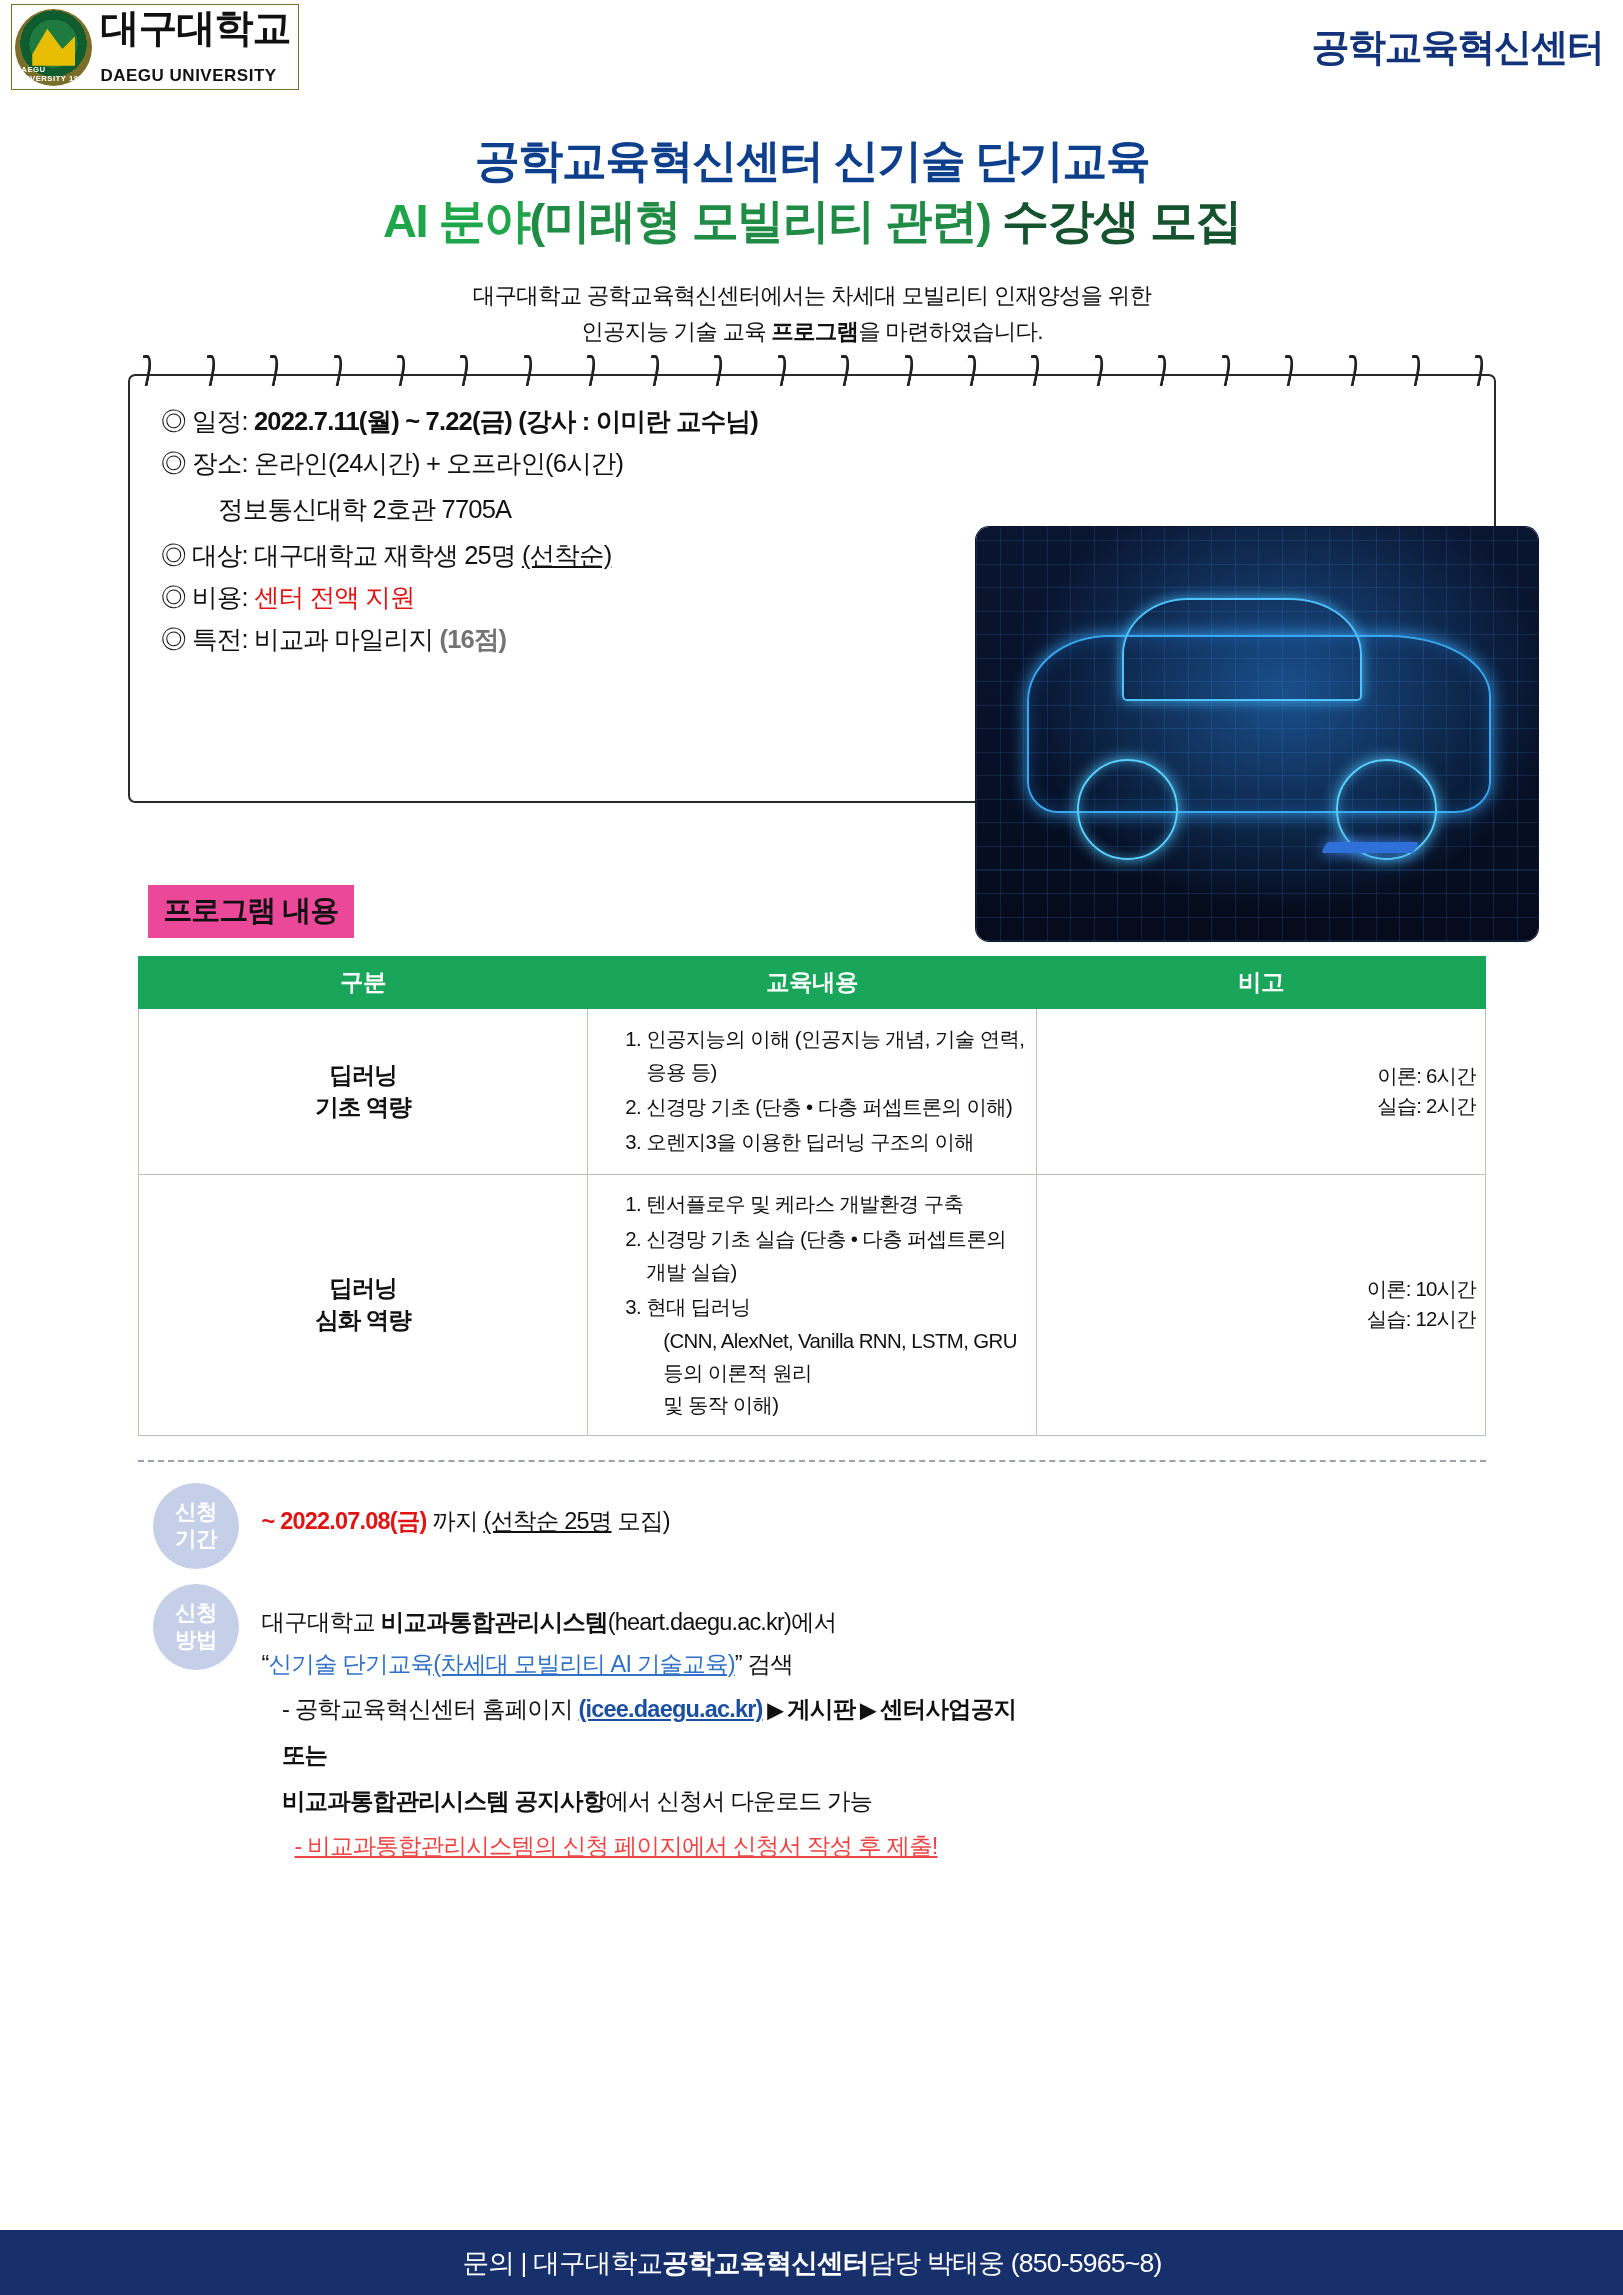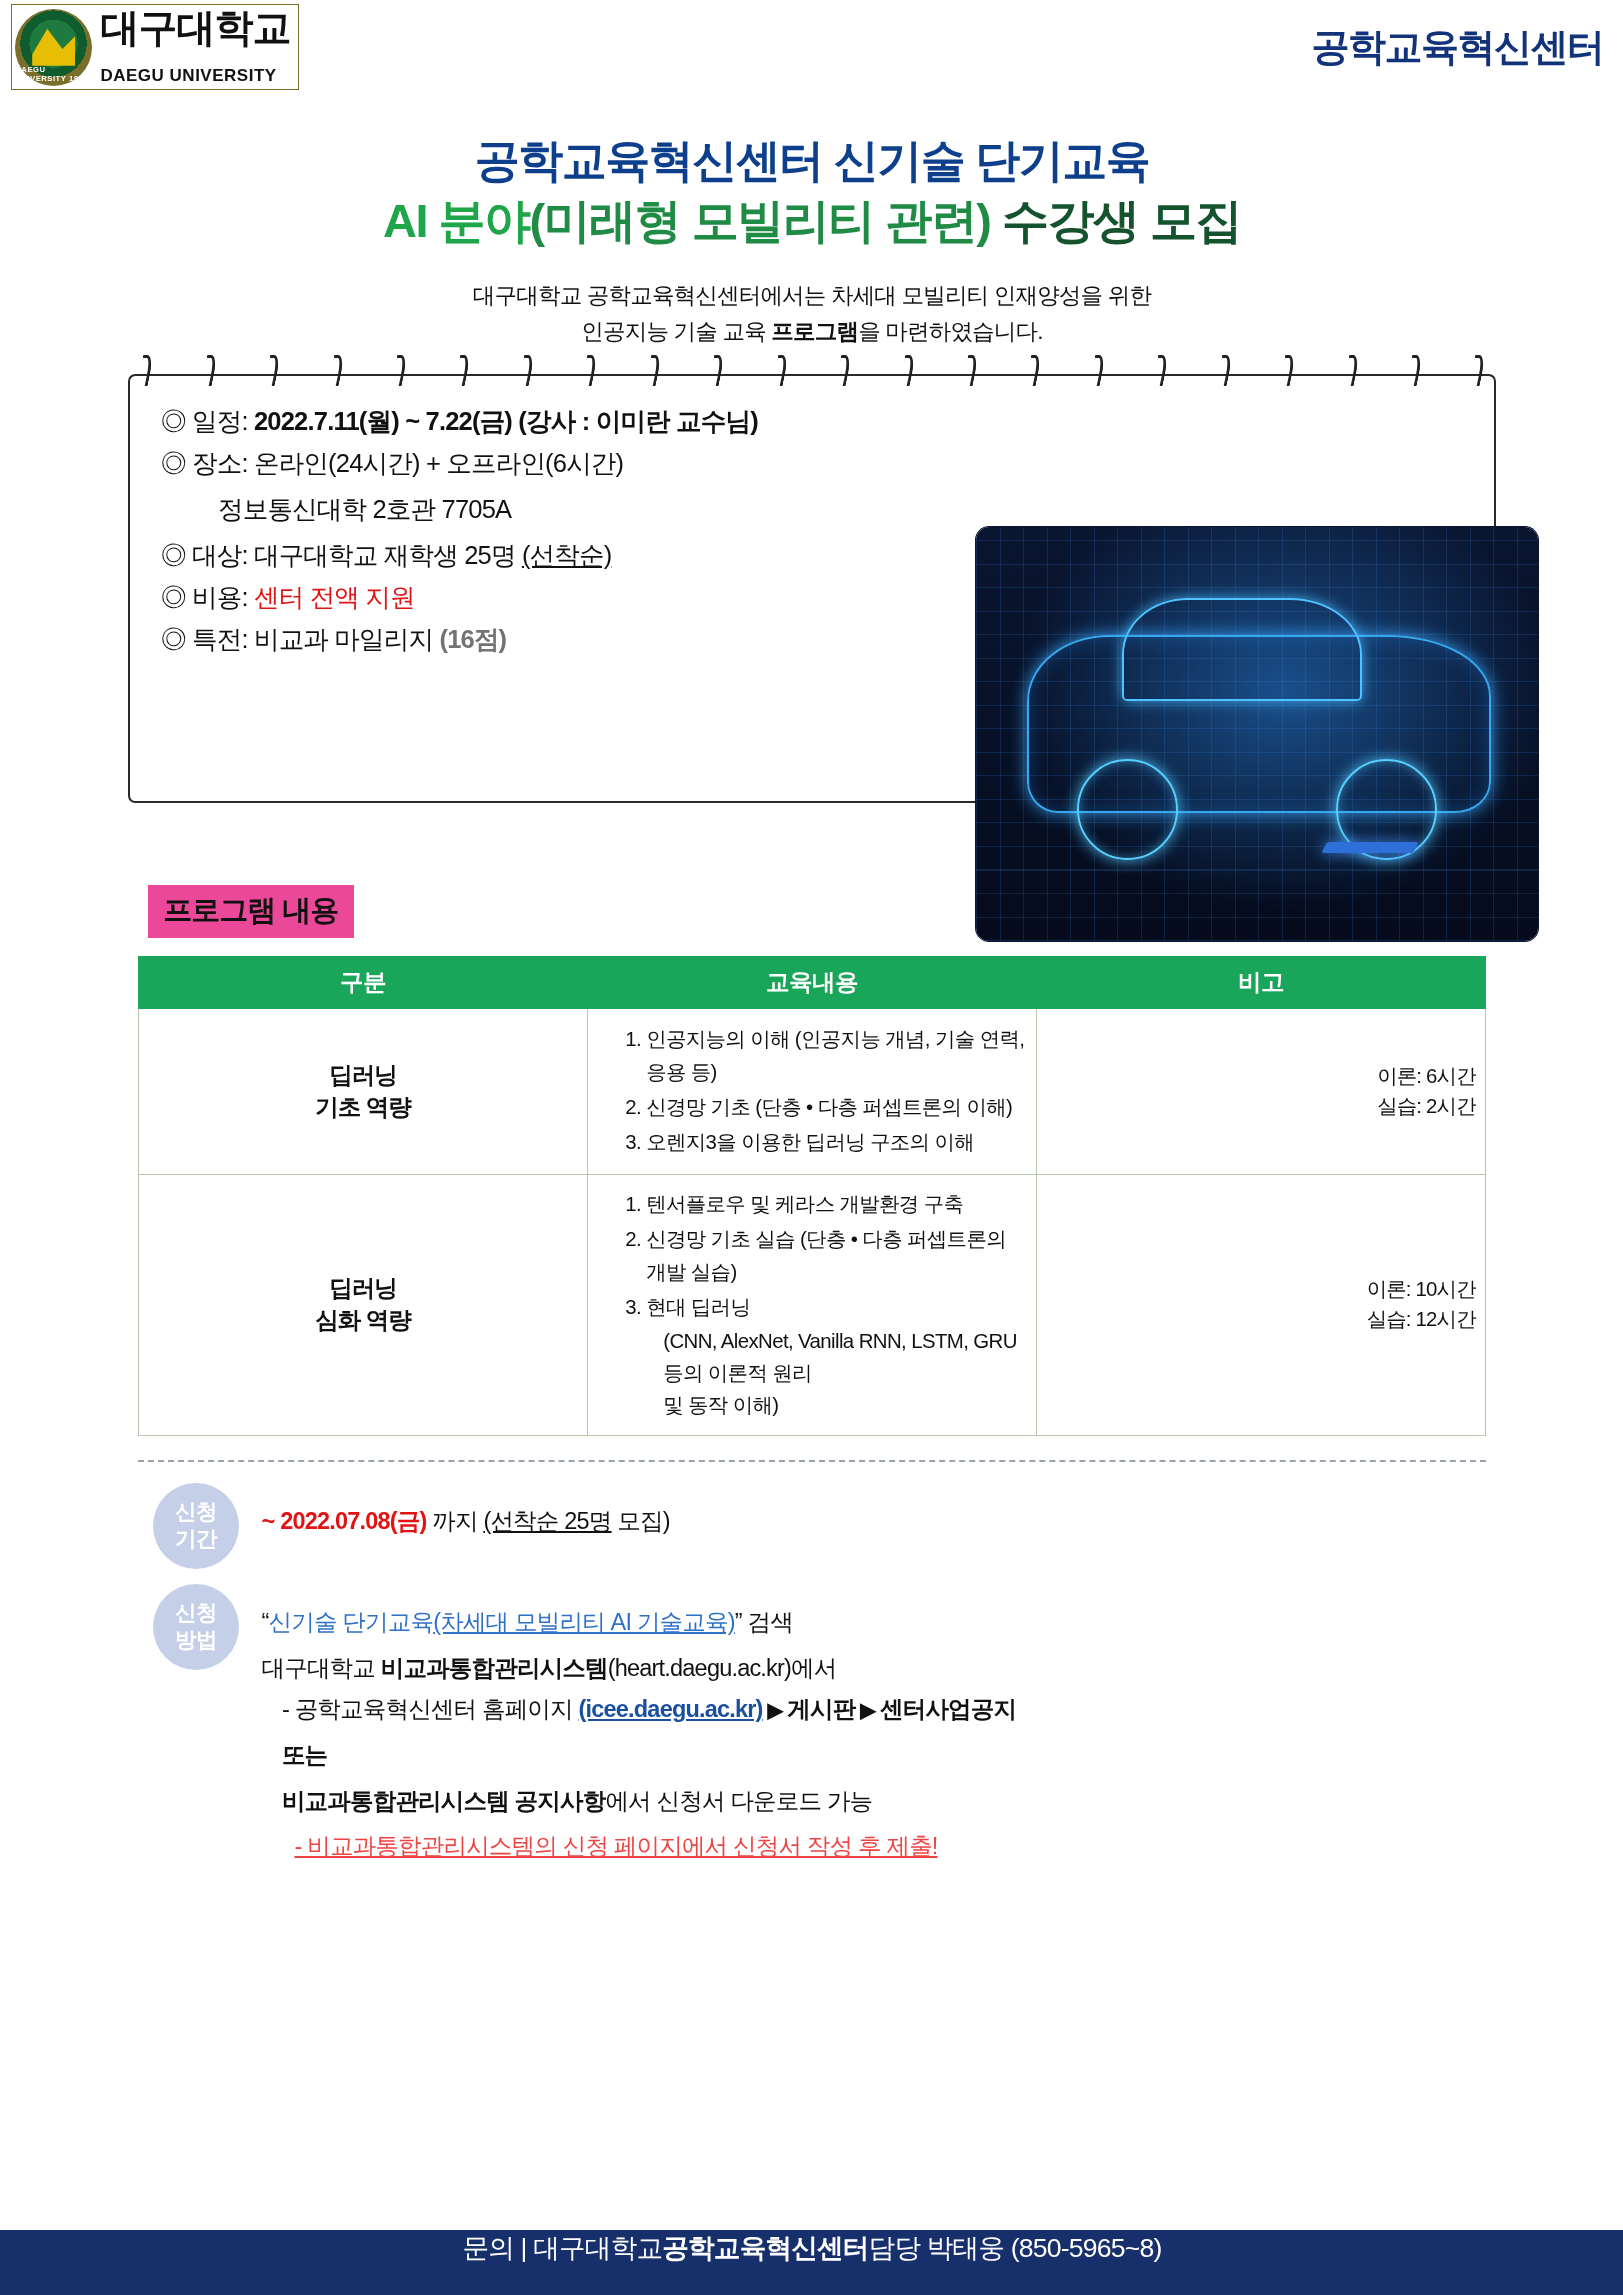--- a/index.html
+++ b/index.html
@@ -320,20 +320,21 @@
   .red-u { color: #ef4444; text-decoration: underline; margin-left: 33px; }
 
   
   .footer {
     position: absolute;
     left: 0; right: 0; bottom: 0;
     height: 65px;
     background: #17306b;
     color: #fff;
     display: flex;
+    align-items: center;
     justify-content: center;
     font-size: 26.6px;
     letter-spacing: -0.8px;
   }
   .footer b { font-weight: bold; }
 </style>
 </head>
 <body>
 
 
@@ -492,26 +493,26 @@
     </div>
   </div>
 
   <div class="apply-row">
     <div class="bubble">
       <span>신청</span>
       <span>방법</span>
     </div>
     <div class="apply-body">
 
+      <div class="apply-line small-gap">
+        <span>대구대학교 </span><b>비교과통합관리시스템</b><span>(heart.daegu.ac.kr)</span><span>에서</span>
+      </div>
+
       <div class="apply-line quote-line">
         <span>“</span><span class="q-blue">신기술 단기교육</span><span class="q-blue-u">(차세대 모빌리티 AI 기술교육)</span><span>” 검색</span>
-      </div>
-
-      <div class="apply-line small-gap">
-        <span>대구대학교 </span><b>비교과통합관리시스템</b><span>(heart.daegu.ac.kr)</span><span>에서</span>
       </div>
 
       <div class="apply-line dash-item">
         <span>-  공학교육혁신센터 홈페이지 </span><span class="link-blue">(icee.daegu.ac.kr)</span><b class="tri"> ▶ </b><b>게시판</b><b class="tri"> ▶ </b><b>센터사업공지</b>
       </div>
 
       <div class="apply-line dash-item">
         <b>또는</b>
       </div>
 

